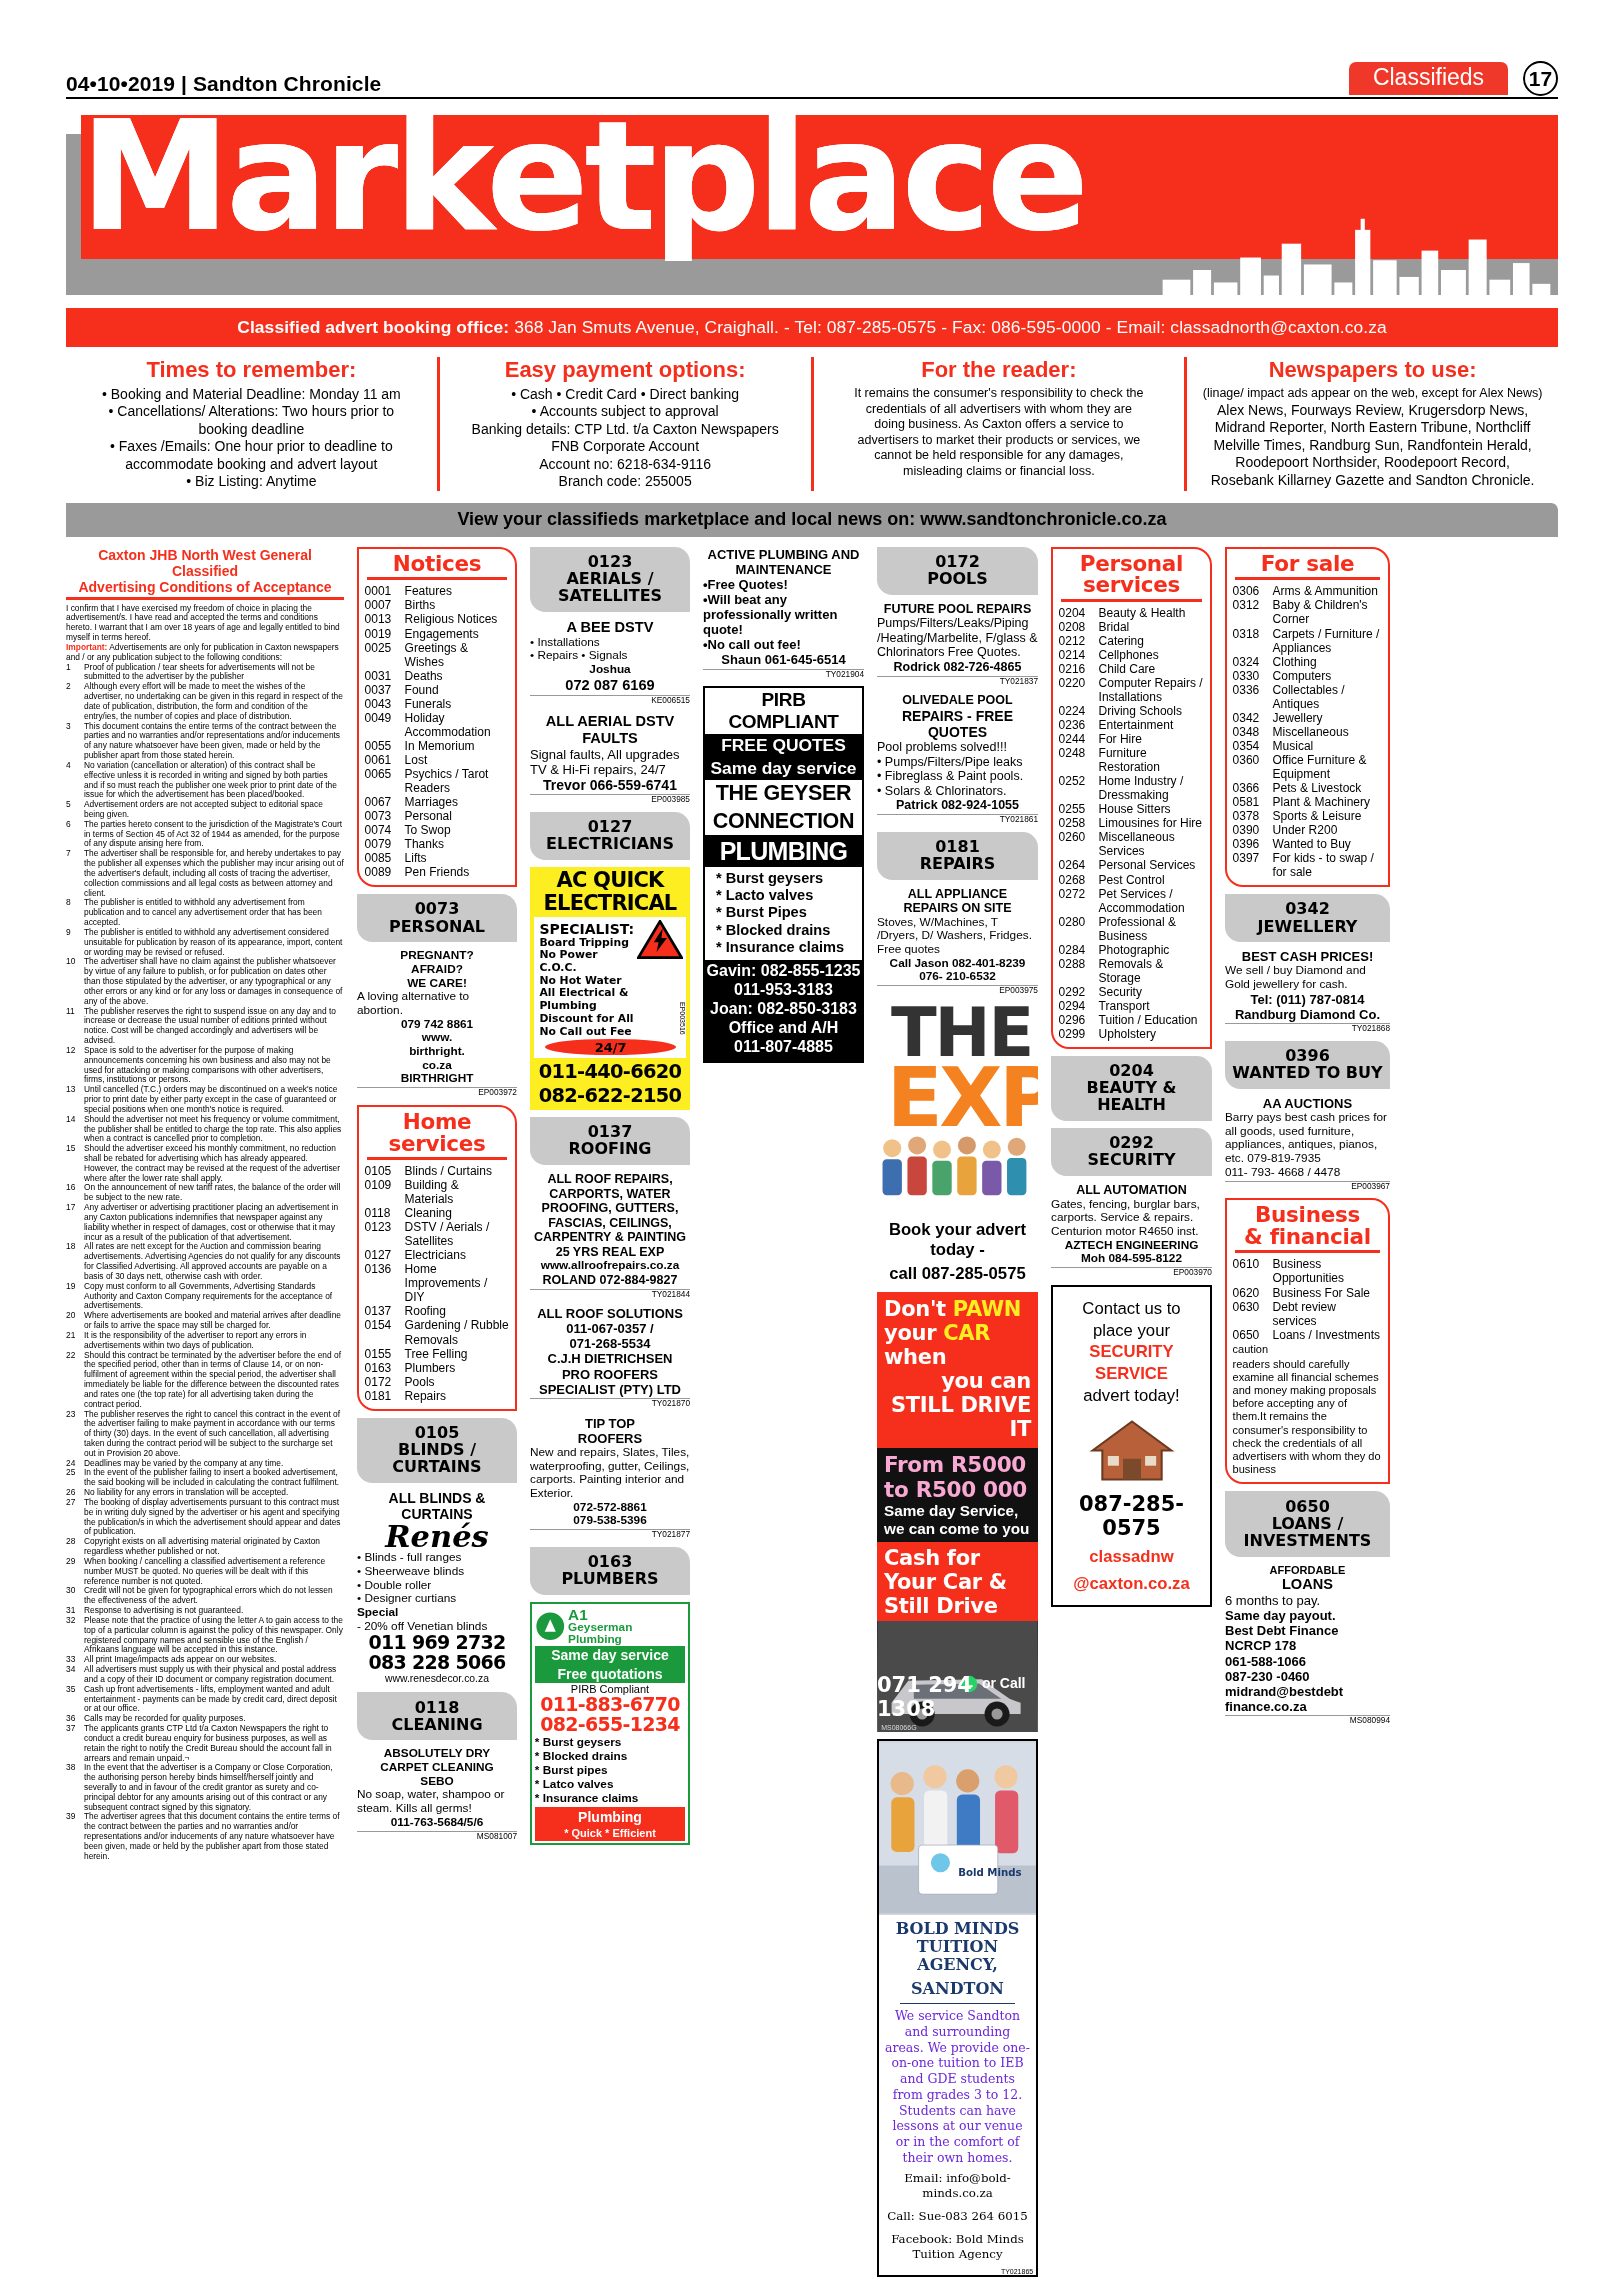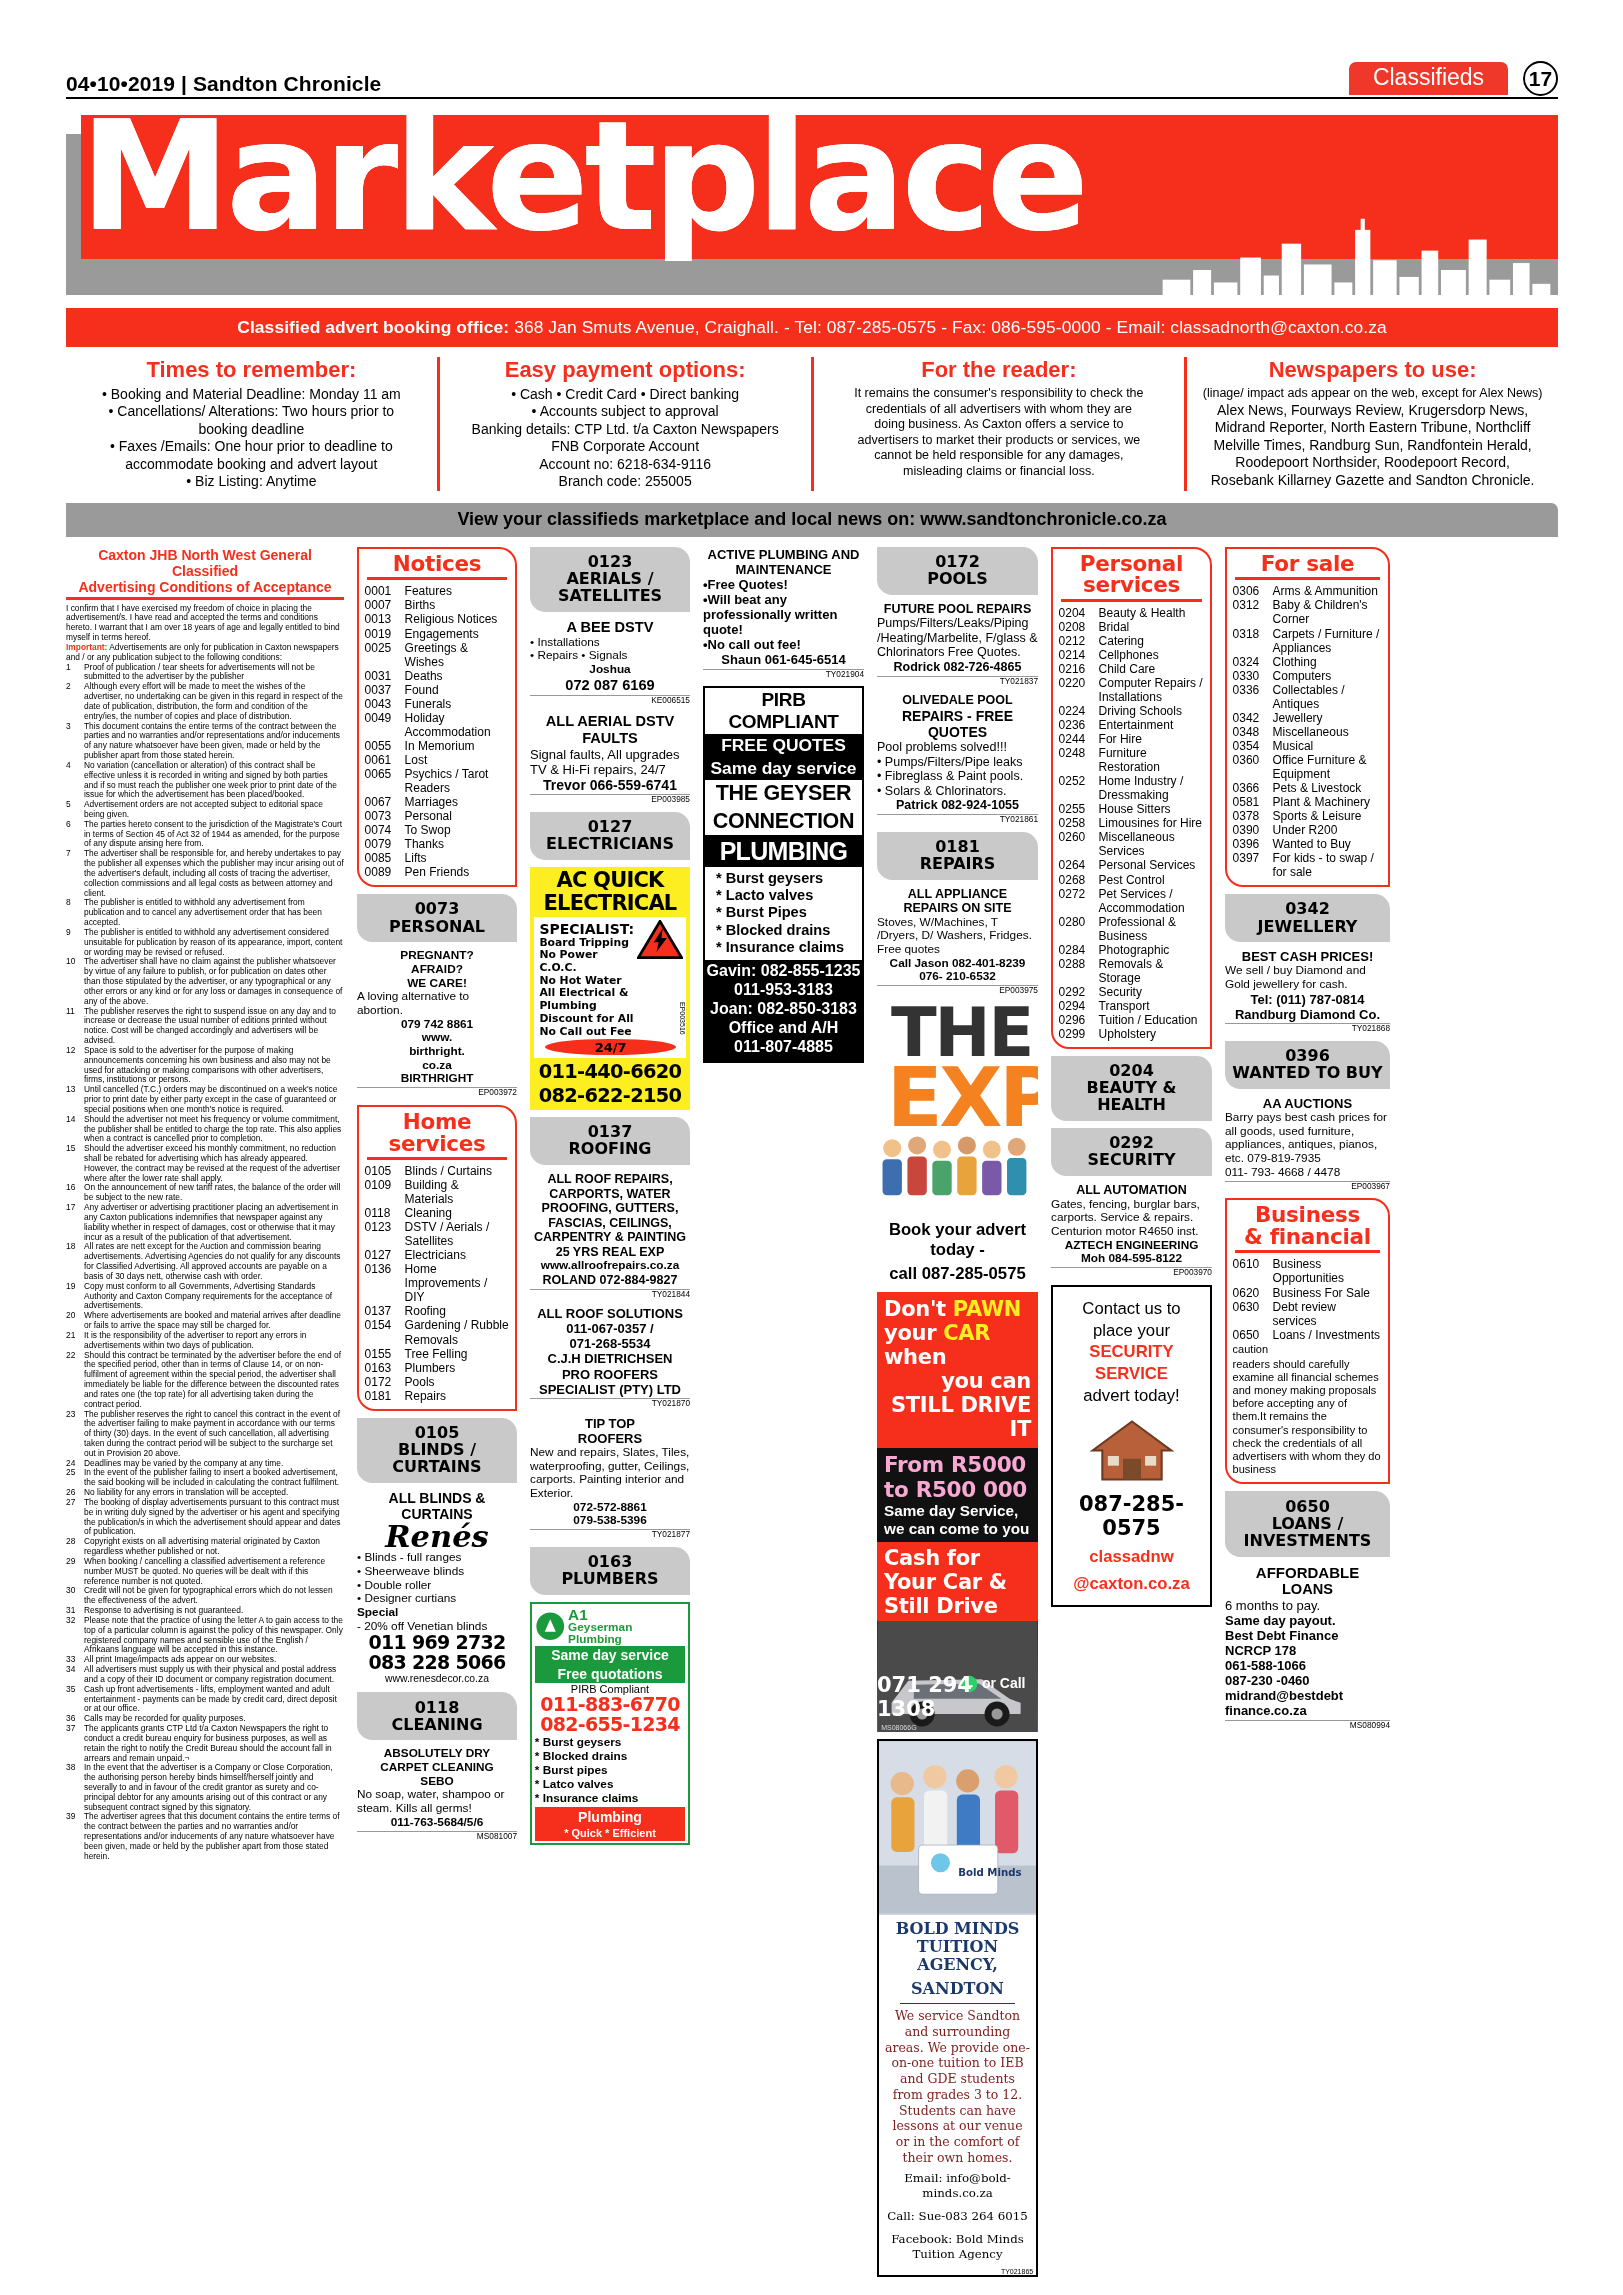--- a/index.html
+++ b/index.html
@@ -158,21 +158,21 @@
   .pawn .carzone { background:linear-gradient(#2a2a2a,#666); height:111px; position:relative; }
   .pawn .phone { position:absolute; right:8.3px; bottom:11px; font-family:"DejaVu Sans", sans-serif; font-size:21px; font-weight:700; color:#fff; }
   .pawn .orcall { position:absolute; right:12.5px; bottom:39px; font-size:14px; color:#fff; font-weight:700; }
   .pawn .code { position:absolute; left:4.2px; bottom:1.4px; font-size:7px; color:#ddd; }
 
   
   .boldminds { border:2.1px solid #000; background:#fff; }
   .boldminds .photo { height:174px; background:#cfd6e0; position:relative; overflow:hidden; }
   .boldminds .title { text-align:center; font-family:"DejaVu Serif", serif; font-size:16px; font-weight:700; color:#1b3a6b; padding:4.2px 2.8px 1.4px 2.8px; line-height:1.15; }
   .boldminds .sep { border-bottom:1.4px solid #1b3a6b; margin:2.8px 21px; }
-  .boldminds .body { text-align:center; font-family:"DejaVu Serif", serif; font-size:12.5px; line-height:1.26; padding:1.4px 5.6px 2.8px 5.6px; color:#7f1d1d; }
+  .boldminds .body { text-align:center; font-family:"DejaVu Serif", serif; font-size:12.5px; line-height:1.26; padding:1.4px 5.6px 2.8px 5.6px; color:#6d28d9; }
   .boldminds .contact { text-align:center; font-family:"DejaVu Serif", serif; font-size:11.8px; line-height:1.3; padding:2.1px 4.2px 5.6px 4.2px; }
   .boldminds .code { font-size:7px; text-align:right; padding-right:2.8px; }
 
   
   .contactbox { border:2.1px solid #000; text-align:center; padding:11px 5.6px; }
   .contactbox .l { font-size:16.7px; line-height:1.3; }
   .contactbox .red { color:#f52f1c; font-weight:700; }
   .contactbox .house { margin:9.7px auto 7px auto; }
   .contactbox .phone { font-family:"DejaVu Sans",sans-serif; font-size:21px; font-weight:700; margin-top:7px; }
   .contactbox .mail { color:#f52f1c; font-weight:700; font-size:16.7px; line-height:1.2; margin-top:7px; }
@@ -1177,21 +1177,21 @@
         <div class="note">caution</div>
         <div class="note">readers should carefully examine all financial schemes and money making proposals before accepting any of them.It remains the consumer's responsibility to check the credentials of all advertisers with whom they do business</div>
       </div>
 
       <div class="greyhead">
         <div>0650</div>
         <div>LOANS / INVESTMENTS</div>
       </div>
 
       <div class="ad">
-        <div class="b" style="font-size:15px">AFFORDABLE</div>
+        <div class="b" style="font-size:11px">AFFORDABLE</div>
         <div class="b" style="font-size:14.6px">LOANS</div>
         <div class="left" style="font-size:13px">6 months to pay.</div>
         <div class="left b" style="font-size:13px">Same day payout.</div>
         <div class="left b" style="font-size:13px">Best Debt Finance</div>
         <div class="left b" style="font-size:13px">NCRCP 178</div>
         <div class="left b" style="font-size:13px">061-588-1066</div>
         <div class="left b" style="font-size:13px">087-230 -0460</div>
         <div class="left b" style="font-size:13px">midrand@bestdebt</div>
         <div class="left b" style="font-size:13px">finance.co.za</div>
         <div class="adcode">MS080994</div>

